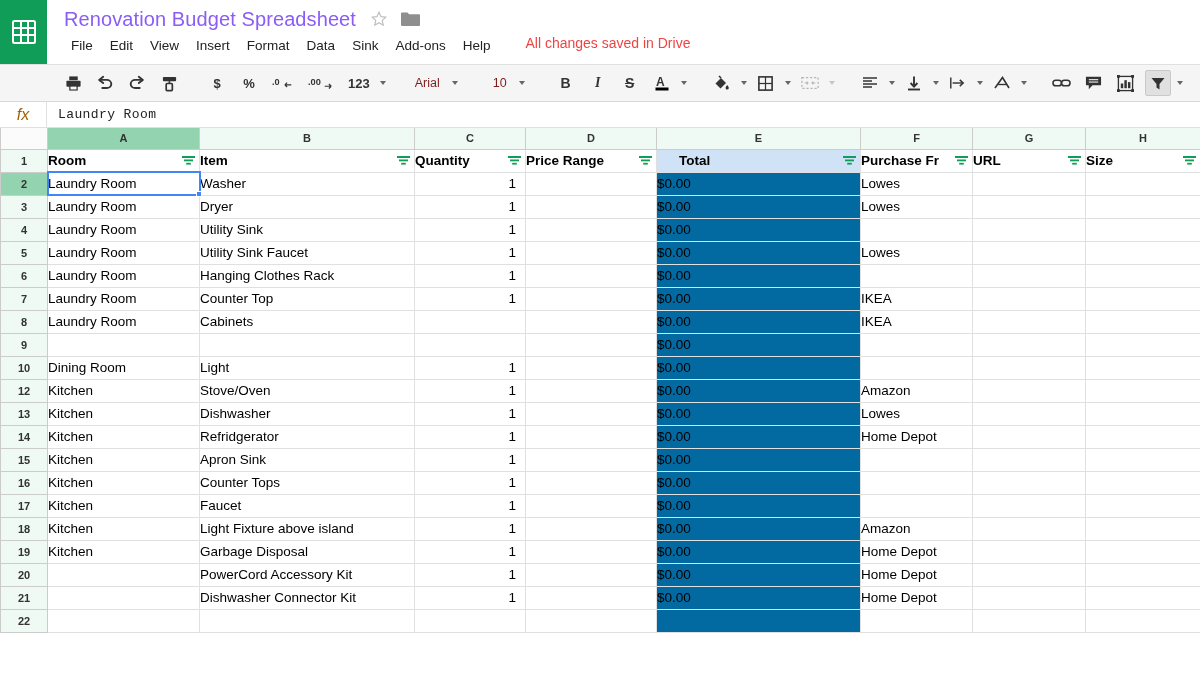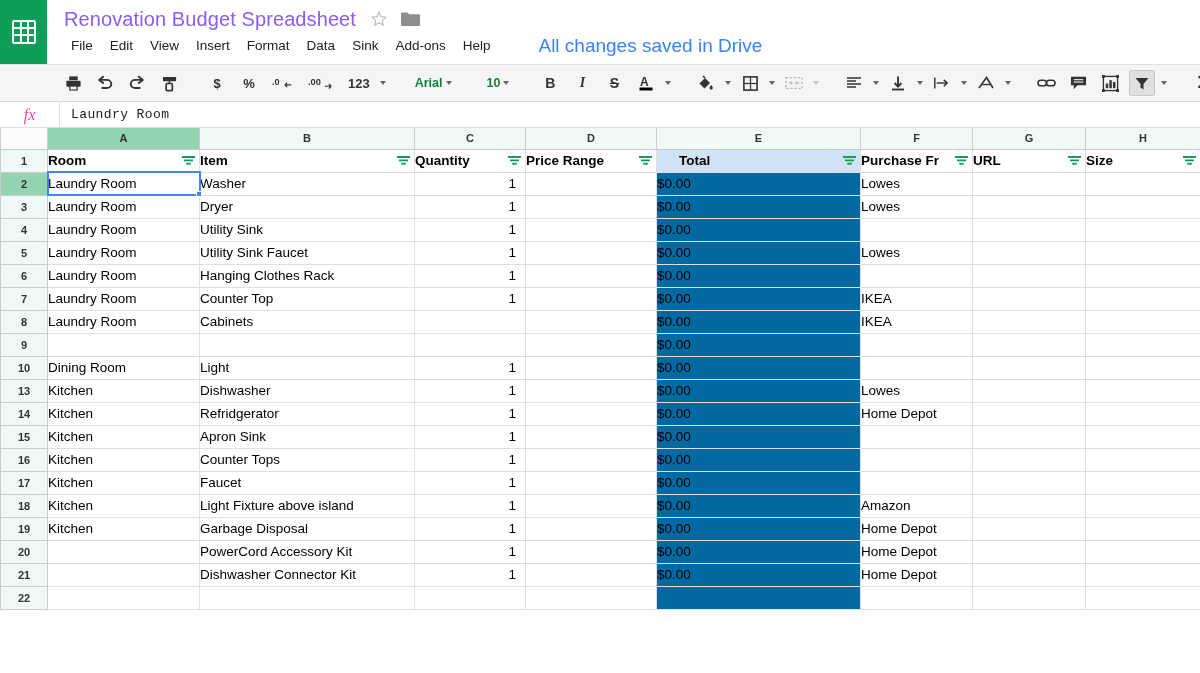--- a/index.html
+++ b/index.html
@@ -27,21 +27,21 @@
   }
   .star-icon { margin-left: 14px; width: 18px; height: 18px; color: #bdbdbd; }
   .folder-icon { margin-left: 13px; width: 19px; height: 16px; }
   .menu-row { display: flex; height: 26px; margin-top: 1px; }
   .menu-item {
     font-size: 13.5px; color: #222; padding: 3px 8px 3px 8px;
     margin-right: 1px; border-radius: 2px; white-space: nowrap; cursor: pointer;
   }
   .menu-item:first-child { margin-left: -1px; }
   .save-status {
-    font-size: 19px; color: #3b82f6; margin-left: 39px; white-space: nowrap;
+    font-size: 14px; color: #ef4444; margin-left: 26px; white-space: nowrap;
   }
 
   
   .toolbar {
     height: 38px; background: #f5f5f5;
     border-top: 1px solid #e0e0e0; border-bottom: 1px solid #d9d9d9;
     display: flex; align-items: center; padding-left: 57px;
   }
   .tb-group { display: flex; align-items: center; height: 38px; }
   .tb-sep { width: 1px; height: 22px; background: #ddd; margin: 0 8px; }
@@ -52,39 +52,39 @@
   }
   .tb-btn.wide { padding: 0 4px; }
   .tb-btn.active { background: #e0e0e0; border: 1px solid #c9c9c9; }
   .caret {
     width: 0; height: 0; border-left: 3.5px solid transparent;
     border-right: 3.5px solid transparent; border-top: 4px solid #666;
     margin-left: 3px; margin-right: 3px; cursor: pointer;
   }
   .tb-select {
     height: 26px; display: flex; align-items: center;
-    justify-content: space-between; font-size: 12.5px; font-weight: bold;
-    color: #15803d; cursor: pointer; padding: 0 6px 0 10px;
+    justify-content: space-between; font-size: 12.5px; font-weight: normal;
+    color: #7f1d1d; cursor: pointer; padding: 0 6px 0 10px; gap: 9px;
   }
   .font-select { width: 100px; }
   .size-select { width: 62px; }
   .tb-label { font-size: 14px; font-weight: bold; }
   .tb-icon svg { display: block; }
   .disabled { opacity: 0.32; }
 
   
   .formula-bar {
     height: 26px; background: #fff; border-bottom: 1px solid #e0e0e0;
     display: flex; align-items: stretch;
   }
   .fx-box {
-    width: 60px; display: flex; align-items: center; justify-content: center;
+    width: 47px; display: flex; align-items: center; justify-content: center;
     border-right: 1px solid #e0e0e0;
-    font-family: Liberation Serif, serif; font-style: italic;
-    font-size: 16px; color: #ec4899;
+    font-family: Liberation Sans, sans-serif; font-style: italic;
+    font-size: 16px; color: #a16207;
   }
   .formula-input {
     flex: 1; display: flex; align-items: center; padding-left: 11px;
     font-size: 13px; color: #222;
     font-family: "Liberation Mono", monospace; letter-spacing: 0.4px;
   }
 
   
   .grid-wrap { position: relative; background: #fff; }
   table.grid { border-collapse: collapse; table-layout: fixed; width: 1200px; }
@@ -605,20 +605,31 @@
           <td class="cell">Dining Room</td>
           <td class="cell">Light</td>
           <td class="cell r">1</td>
           <td class="cell"></td>
           <td class="cell totalcol c">$0.00</td>
           <td class="cell"></td>
           <td class="cell"></td>
           <td class="cell"></td>
         </tr>
         <tr>
+          <td class="rowhdr">12</td>
+          <td class="cell">Kitchen</td>
+          <td class="cell">Stove/Oven</td>
+          <td class="cell r">1</td>
+          <td class="cell"></td>
+          <td class="cell totalcol c">$0.00</td>
+          <td class="cell">Amazon</td>
+          <td class="cell"></td>
+          <td class="cell"></td>
+        </tr>
+        <tr>
           <td class="rowhdr">13</td>
           <td class="cell">Kitchen</td>
           <td class="cell">Dishwasher</td>
           <td class="cell r">1</td>
           <td class="cell"></td>
           <td class="cell totalcol c">$0.00</td>
           <td class="cell">Lowes</td>
           <td class="cell"></td>
           <td class="cell"></td>
         </tr>

